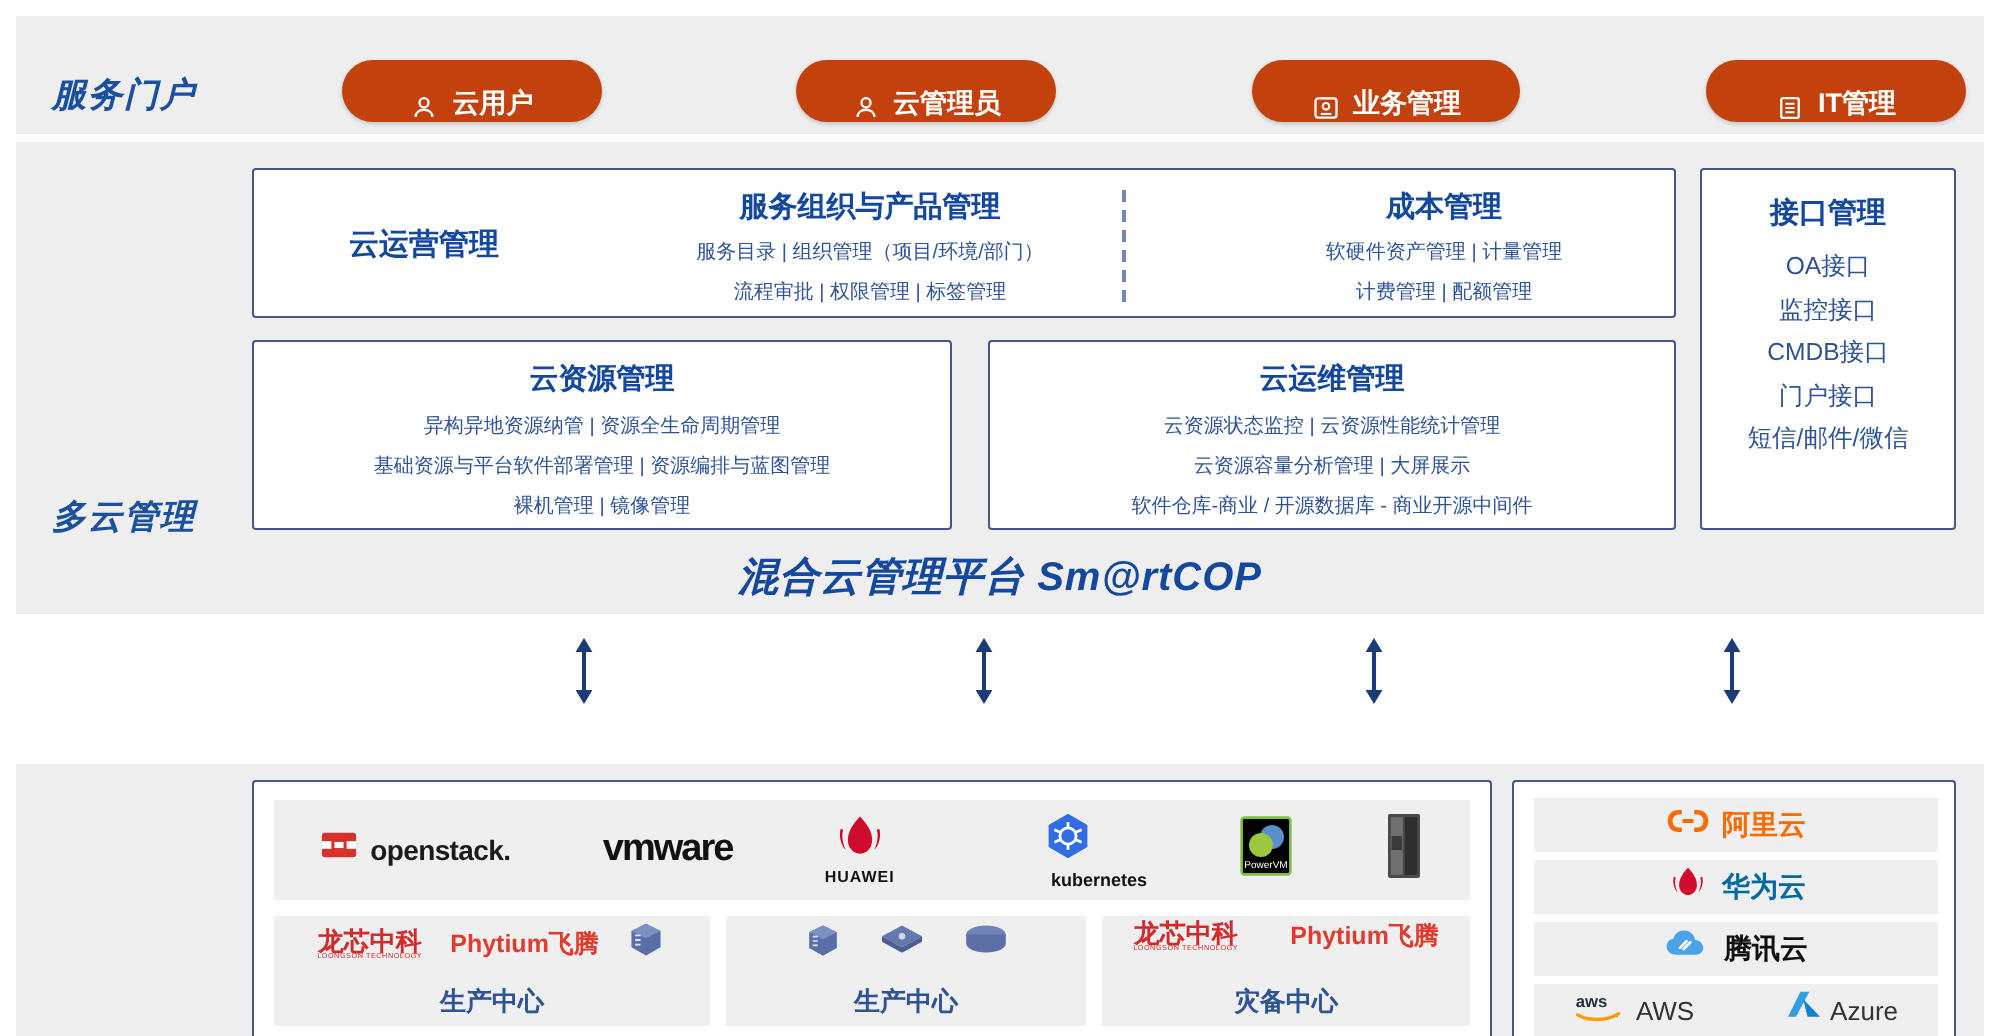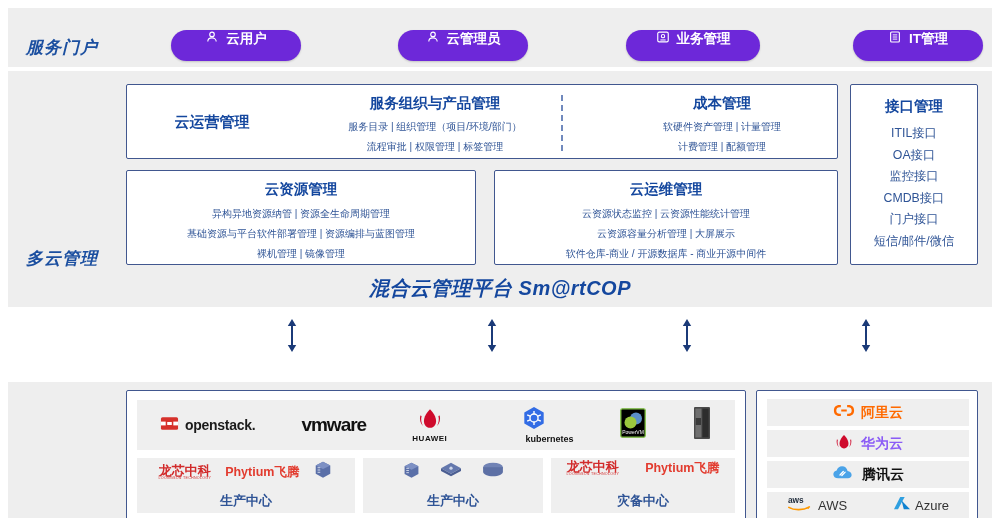--- a/index.html
+++ b/index.html
@@ -29,26 +29,26 @@
   }
 
   
   #portal-band { top: 8px; height: 59px; }
   #portal-label { top: 28px; }
   .pill {
     position: absolute;
     top: 22px;
     height: 31px;
     border-radius: 16px;
-    background: #6d28d9;
+    background: #c2410c;
     color: #ffffff;
     font-size: 13.5px;
     font-weight: bold;
     display: flex;
-    align-items: flex-start;
+    align-items: flex-end;
     justify-content: center;
     gap: 7px;
     box-shadow: 0 1px 2px rgba(0,0,0,.18);
   }
   .pill svg { display: block; }
 
   
   #mgmt-band { top: 71px; height: 236px; }
   #mgmt-label { top: 176px; }
 
@@ -243,21 +243,20 @@
 
     <div class="card" id="maint-card">
       <div class="card-title">云运维管理</div>
       <div class="card-line">云资源状态监控 | 云资源性能统计管理</div>
       <div class="card-line">云资源容量分析管理 | 大屏展示</div>
       <div class="card-line">软件仓库-商业 / 开源数据库 - 商业开源中间件</div>
     </div>
 
     <div class="card" id="iface-card">
       <div class="card-title">接口管理</div>
-      <div class="card-line">ITIL接口</div>
       <div class="card-line">OA接口</div>
       <div class="card-line">监控接口</div>
       <div class="card-line">CMDB接口</div>
       <div class="card-line">门户接口</div>
       <div class="card-line">短信/邮件/微信</div>
     </div>
 
     <div id="platform-title">混合云管理平台 Sm@rtCOP</div>
   </div>
 
@@ -446,21 +445,21 @@
       </div>
 
       <div class="cloud-tile" id="cloud-1">
         <span>
           <svg width="22" height="16" viewBox="0 0 34 24">
             <path d="M17 1 C12 6 9 12 10.5 17 C12 21 15 22 17 22 C19 22 22 21 23.5 17 C25 12 22 6 17 1 Z" fill="#cf0a2c"></path>
             <path d="M6 8 C5 12 6 17 9 20 C7 16 6.5 12 7.5 8.5 Z" fill="#cf0a2c"></path>
             <path d="M28 8 C29 12 28 17 25 20 C27 16 27.5 12 26.5 8.5 Z" fill="#cf0a2c"></path>
           </svg>
         </span>
-        <span class="cloud-label" style="color:#8b5cf6;">华为云</span>
+        <span class="cloud-label" style="color:#0369a1;">华为云</span>
       </div>
 
       <div class="cloud-tile" id="cloud-2">
         <span>
           <svg width="24" height="16" viewBox="0 0 26 18">
             <path d="M6.5 15 C3 15 1 13 1 10.4 C1 8.2 2.6 6.4 4.8 6.1 C5.4 3.3 7.9 1.4 10.8 1.4 C14 1.4 16.6 3.7 17 6.8 C19.6 7 21.6 9 21.6 11.3 C21.6 13.4 19.9 15 17.5 15 Z" fill="#4aa3e8"></path>
             <path d="M8.5 11.2 L12.2 7.4 M10.6 11.8 L14.3 8" stroke="#fff" stroke-width="1.5" stroke-linecap="round"></path>
           </svg>
         </span>
         <span class="cloud-label" style="color:#111;">腾讯云</span>

